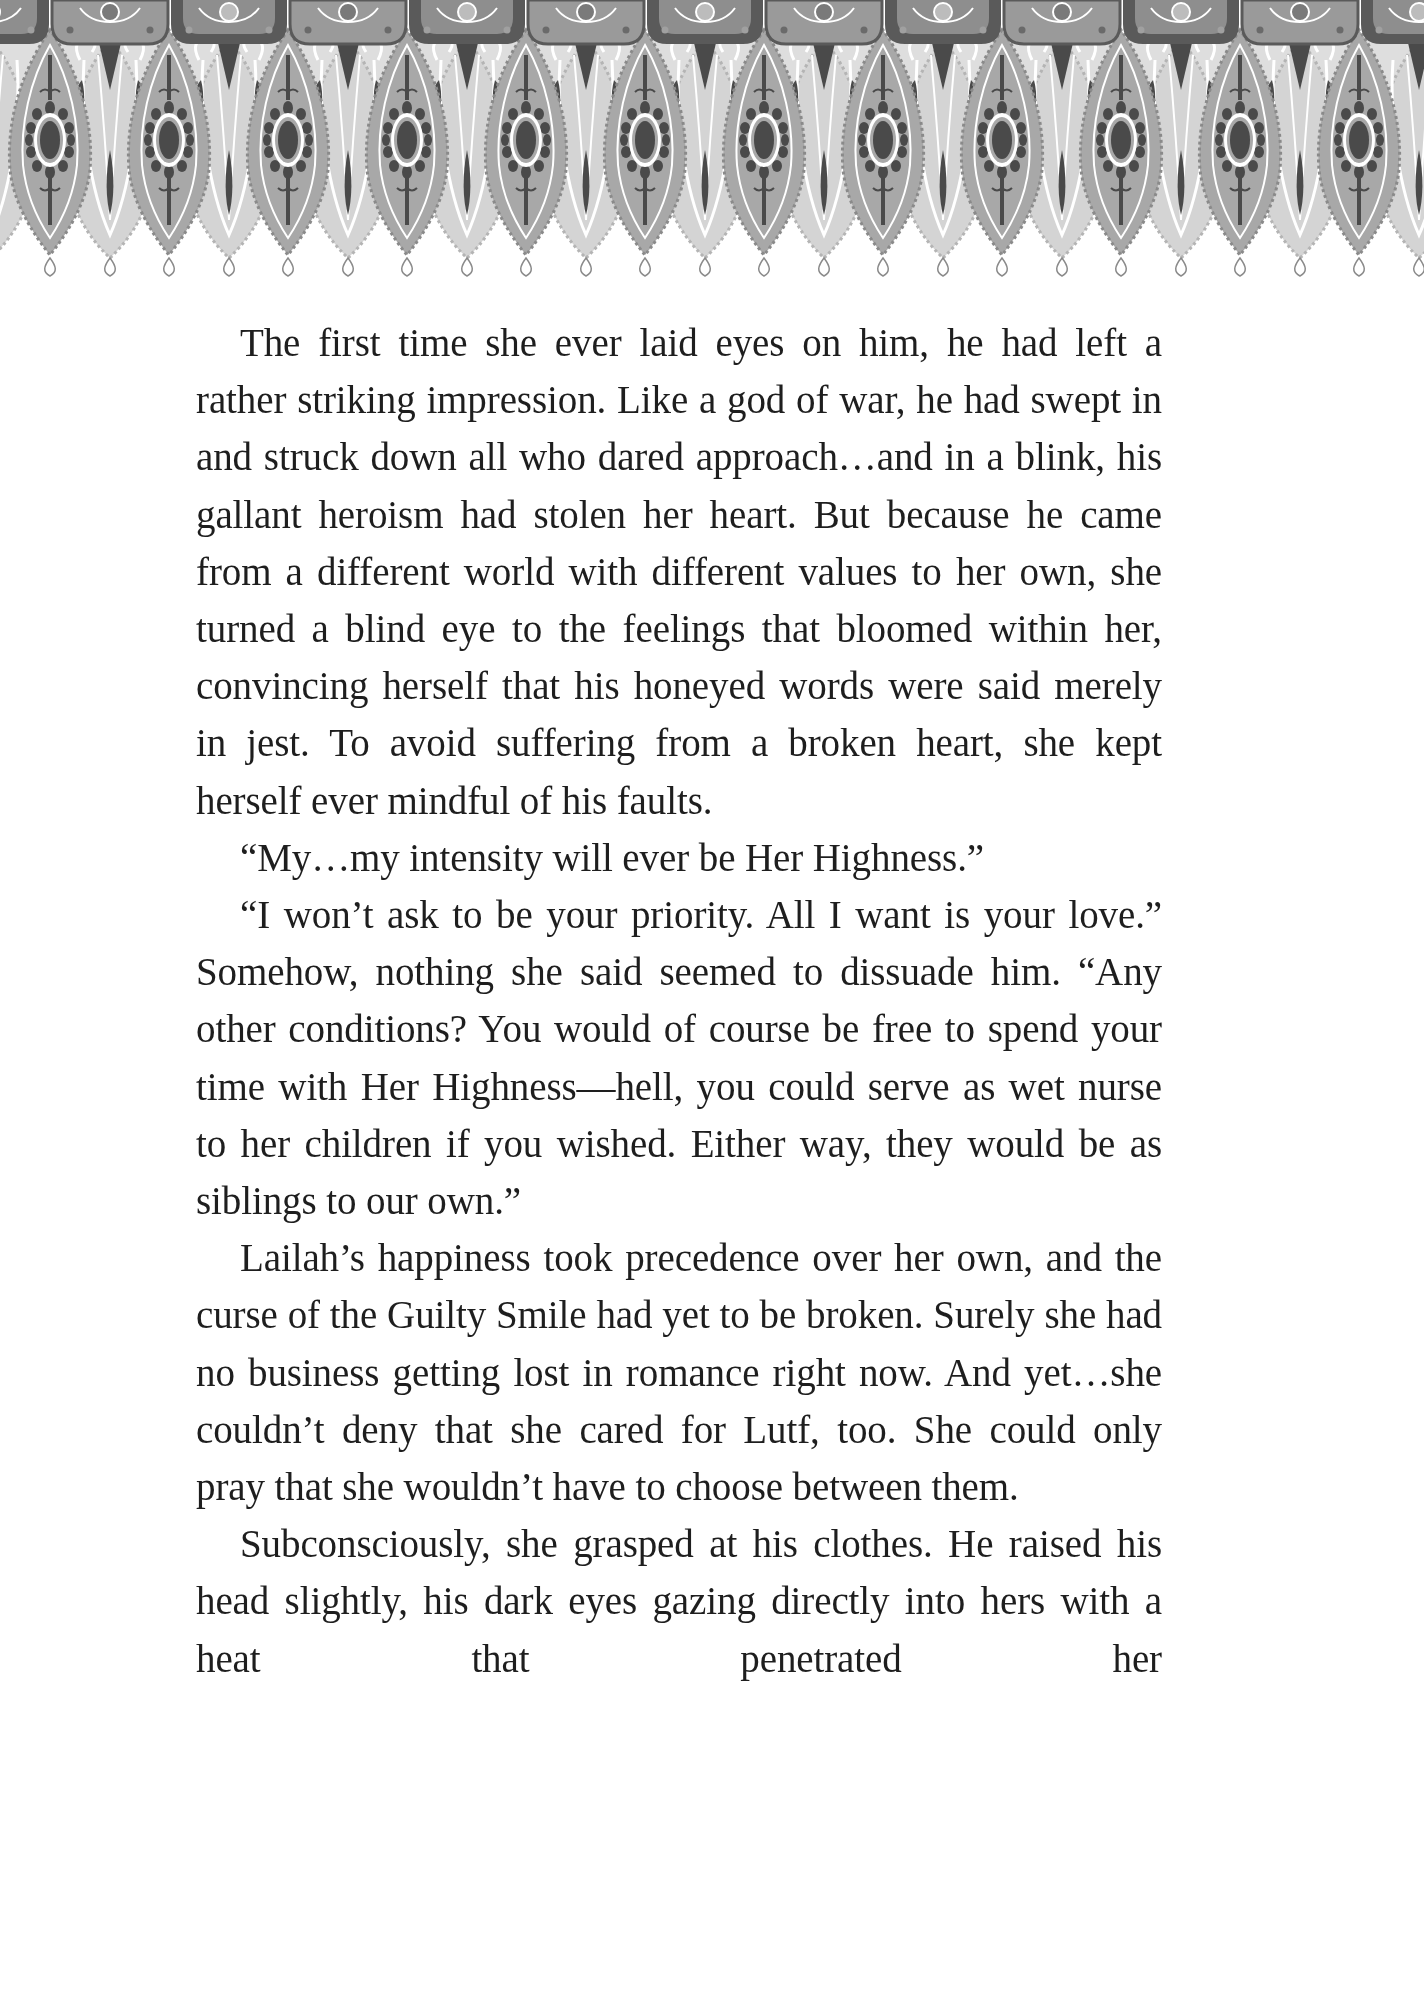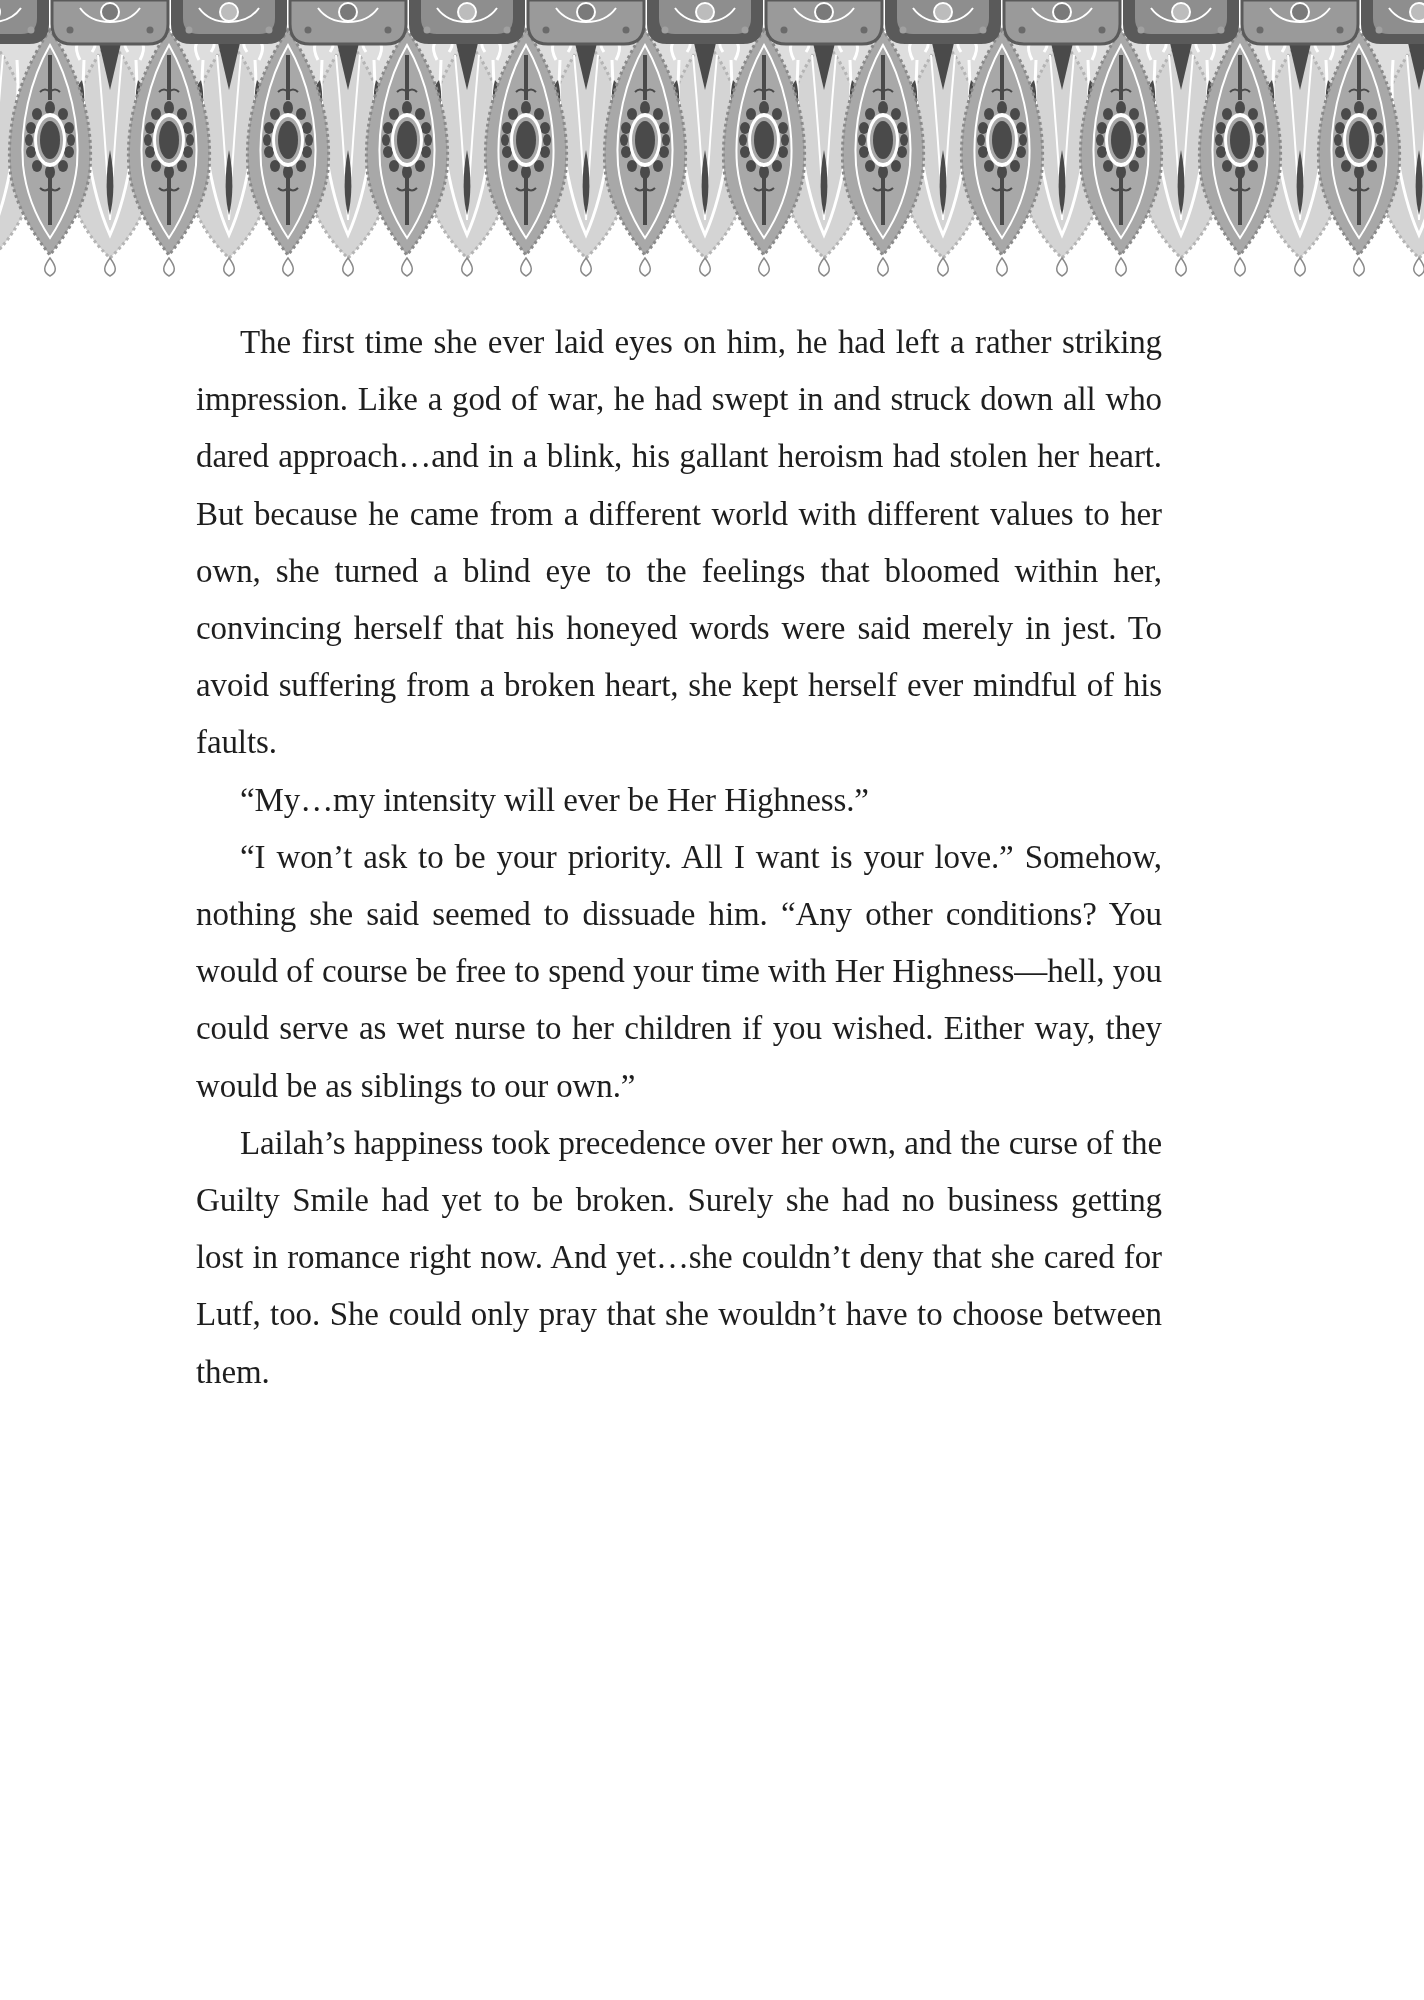--- a/index.html
+++ b/index.html
@@ -19,21 +19,21 @@
       top: 0;
       width: 1424px;
       height: 290px;
     }
     .page-text {
       position: absolute;
       left: 196px;
       top: 314px;
       width: 966px;
       font-family: "Liberation Serif", "DejaVu Serif", serif;
-      font-size: 33px;
+      font-size: 39px;
       line-height: 57.2px;
       color: #1e1e1e;
       text-align: justify;
       letter-spacing: -0.1px;
     }
     .page-text p {
       margin: 0;
       text-indent: 44px;
     }
   </style>
@@ -178,13 +178,14 @@
     <use href="#topBoxMid" x="1300" y="10"></use>
     <use href="#topBoxDark" x="1419" y="10"></use>
   </g>
 </svg>
 
 <div class="page-text">
   <p>The first time she ever laid eyes on him, he had left a rather striking impression. Like a god of war, he had swept in and struck down all who dared approach…and in a blink, his gallant heroism had stolen her heart. But because he came from a different world with different values to her own, she turned a blind eye to the feelings that bloomed within her, convincing herself that his honeyed words were said merely in jest. To avoid suffering from a broken heart, she kept herself ever mindful of his faults.</p>
   <p>“My…my intensity will ever be Her Highness.”</p>
   <p>“I won’t ask to be your priority. All I want is your love.” Somehow, nothing she said seemed to dissuade him. “Any other conditions? You would of course be free to spend your time with Her Highness—hell, you could serve as wet nurse to her children if you wished. Either way, they would be as siblings to our own.”</p>
   <p>Lailah’s happiness took precedence over her own, and the curse of the Guilty Smile had yet to be broken. Surely she had no business getting lost in romance right now. And yet…she couldn’t deny that she cared for Lutf, too. She could only pray that she wouldn’t have to choose between them.</p>
+  <p style="text-align-last: justify;">Subconsciously, she grasped at his clothes. He raised his head slightly, his dark eyes gazing directly into hers with a heat that penetrated her</p>
 </div>
 
 </body></html>

